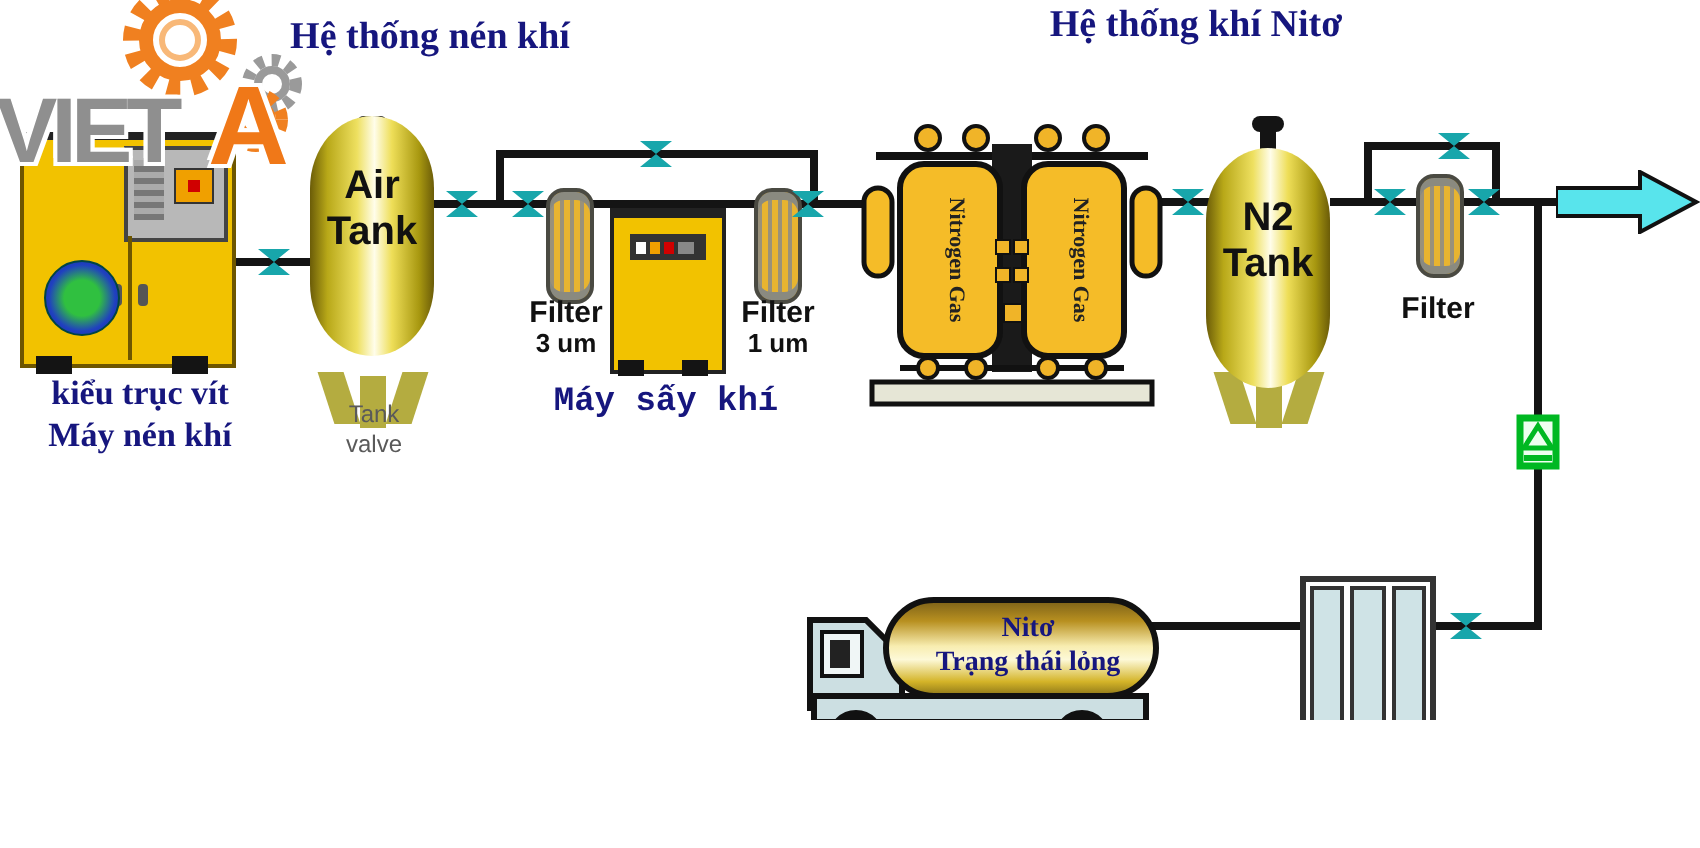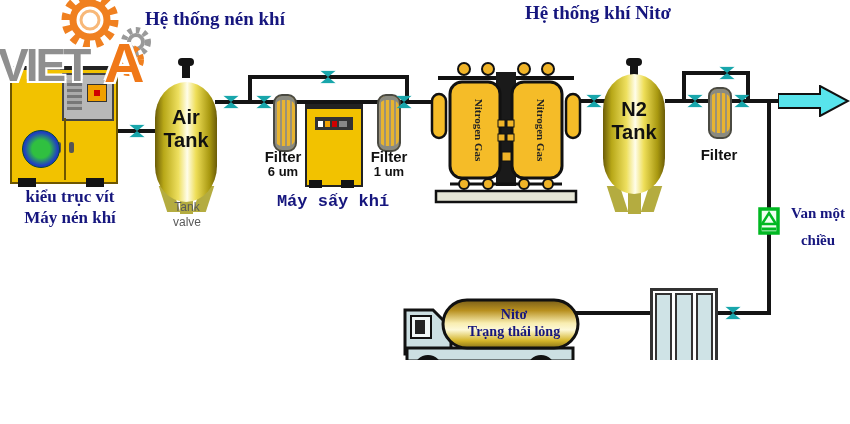--- a/index.html
+++ b/index.html
@@ -97,34 +97,34 @@
   <div class="lbl-navy" style="left:0px;top:186px;width:140px;font-size:17px;line-height:21px;">
     <div>kiểu trục vít</div>
     <div>Máy nén khí</div>
   </div>
 
   <div class="nozzle-stem" style="left:182px;top:64px;"></div>
   <div class="nozzle-cap" style="left:178px;top:58px;"></div>
   <div class="leg" style="left:163px;top:186px;transform:skewX(18deg);"></div>
   <div class="leg" style="left:180px;top:188px;"></div>
   <div class="leg" style="left:197px;top:186px;transform:skewX(-18deg);"></div>
-  <div class="tank" style="left:155px;top:82px;">
+  <div class="tank" style="left:155px;top:58px;">
     <div class="tank-text">
       <div>Air</div>
       <div>Tank</div>
     </div>
   </div>
   <div class="abs" style="left:158px;top:200px;width:58px;text-align:center;color:#5a5a5a;font-size:12px;line-height:15px;z-index:6;">
     <div>Tank</div>
     <div>valve</div>
   </div>
 
   <div class="filter-cyl" style="left:273px;top:94px;"></div>
   <div class="lbl-sans" style="left:248px;top:148px;width:70px;font-size:15px;">Filter</div>
-  <div class="lbl-sans" style="left:248px;top:164px;width:70px;font-size:13px;">6 um</div>
+  <div class="lbl-sans" style="left:248px;top:164px;width:70px;font-size:13px;">3 um</div>
 
   <div class="abs" style="left:305px;top:104px;width:54px;height:76px;background:#f2c200;
        border:2px solid #222;border-top:5px solid #222;z-index:3;">
     <div class="abs" style="left:8px;top:8px;width:38px;height:13px;background:#333;display:flex;gap:2px;
          align-items:center;padding-left:3px;box-sizing:border-box;">
       <div style="width:5px;height:6px;background:#fff;"></div>
       <div style="width:5px;height:6px;background:#f0a000;"></div>
       <div style="width:5px;height:6px;background:#d00000;"></div>
       <div style="width:8px;height:6px;background:#888;"></div>
     </div>
@@ -179,24 +179,20 @@
   <div class="lbl-sans" style="left:694px;top:146px;width:50px;font-size:15px;">Filter</div>
   <svg class="abs" style="left:778px;top:85px;z-index:5;" width="72" height="32" viewBox="0 0 72 32">
     <polygon points="0,9 42,9 42,1 70,16 42,31 42,23 0,23" fill="#58e4ec" stroke="#111" stroke-width="2"></polygon>
   </svg>
 
   <svg class="abs" style="left:756px;top:204px;z-index:5;" width="26" height="34" viewBox="0 0 26 34">
     <rect x="4" y="5" width="18" height="24" fill="#eefff0" stroke="#00b822" stroke-width="3.5"></rect>
     <polygon points="13,9 20,20 6,20" fill="none" stroke="#00b822" stroke-width="2.5"></polygon>
     <line x1="6" y1="25" x2="20" y2="25" stroke="#00b822" stroke-width="3"></line>
   </svg>
-  <div class="lbl-navy" style="left:786px;top:200px;width:64px;font-size:15px;line-height:27px;">
-    <div>Van một</div>
-    <div>chiều</div>
-  </div>
 
   <div class="abs" style="left:650px;top:288px;width:68px;height:94px;border:3px solid #333;background:#fff;
        display:flex;gap:3px;padding:2px;box-sizing:border-box;z-index:3;">
     <div class="hx-panel"></div>
     <div class="hx-panel"></div>
     <div class="hx-panel"></div>
   </div>
   <div class="abs" style="left:638px;top:382px;width:92px;height:13px;background:#1a1a1a;border:1px solid #000;z-index:3;"></div>
 
   <svg class="abs" style="left:395px;top:290px;z-index:3;" width="190" height="94" viewBox="0 0 190 94">

